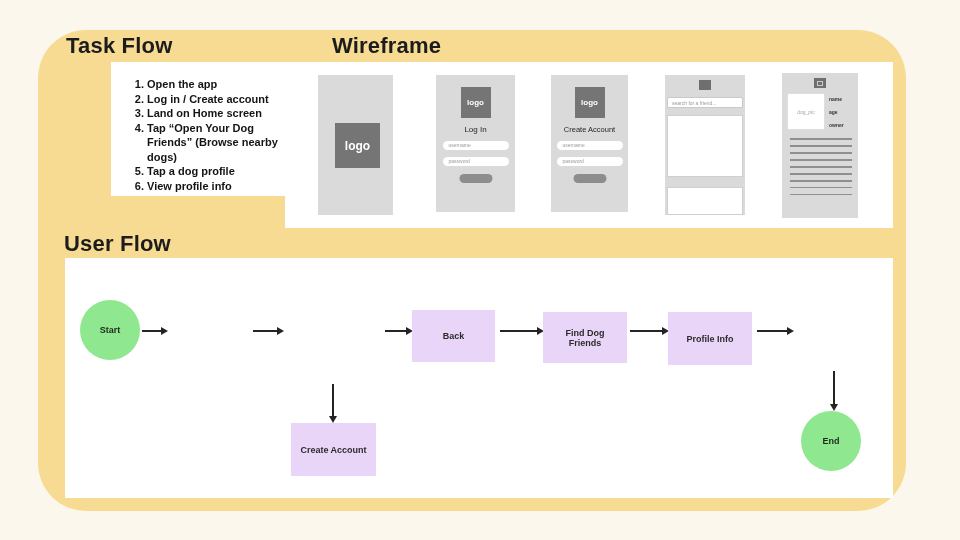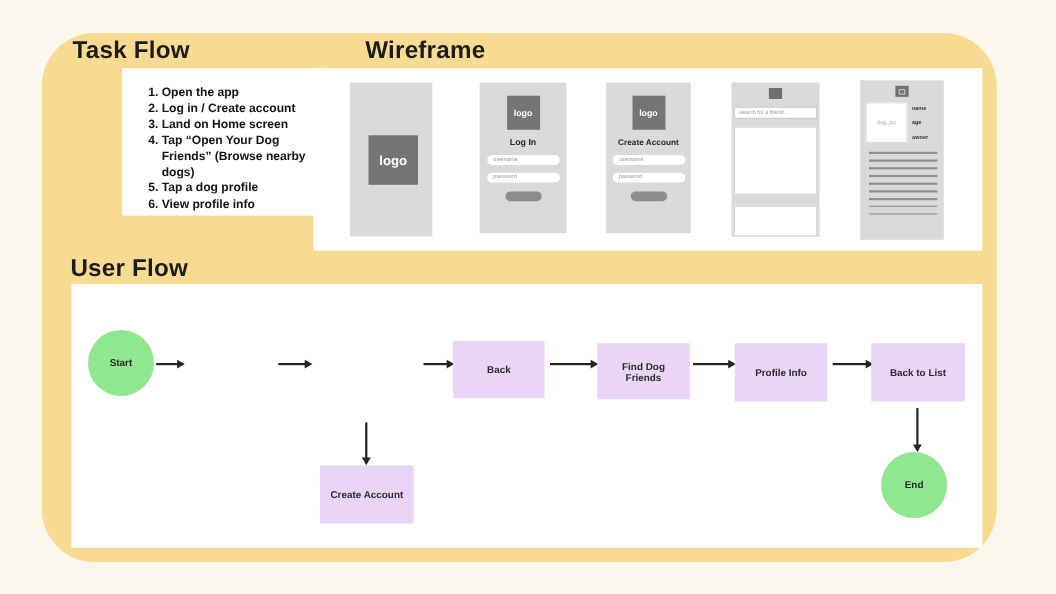--- a/index.html
+++ b/index.html
@@ -24,21 +24,21 @@
   .ph3 { left:266px; top:13px; width:77px; height:137px; }
   .ph4 { left:380px; top:13px; width:80px; height:140px; }
   .ph5 { left:497px; top:11px; width:76px; height:145px; }
 
   .logo-big { position:absolute; left:17px; top:48px; width:45px; height:45px; background:var(--logo-gray,#757575);
               color:#fff; font-weight:bold; font-size:12px; display:flex; align-items:center; justify-content:center; }
   .logo-sm  { position:absolute; left:50%; transform:translateX(-50%); top:12px; width:30px; height:31px;
               background:var(--logo-gray,#757575); color:#fff; font-weight:bold; font-size:8px;
               display:flex; align-items:center; justify-content:center; }
   .screen-title { position:absolute; top:50px; left:0; width:100%; text-align:center;
-                  font-size:8px; font-weight:bold; color:#262626; }
+                  font-size:8px; font-weight:normal; color:#262626; }
   .ph3 .screen-title { font-size:7.5px; }
   .pill-input { position:absolute; left:50%; transform:translateX(-50%); width:66px; height:9px; background:#fff;
                 border-radius:5px; font-size:5px; color:#9a9a9a; line-height:9px; padding-left:6px; }
   .pill-user { top:66px; } .pill-pass { top:82px; }
   .pill-btn { position:absolute; left:50%; transform:translateX(-50%); top:99px; width:33px; height:9px;
               background:#8d8d8d; border-radius:5px; }
 
   .chip { position:absolute; left:50%; transform:translateX(-50%); top:5px; width:12px; height:10px;
           background:#6f6f6f; }
   .chip-inner { position:absolute; left:3px; top:2.5px; width:6px; height:5px; border:0.5px solid #c9c9c9; }
@@ -174,19 +174,18 @@
 
     <div class="node-box n-login">Back</div>
     <div class="arrow arrow-h a4"></div>
 
     <div class="node-box n-find">Find Dog Friends</div>
     <div class="arrow arrow-h a5"></div>
 
     <div class="node-box n-prof">Profile Info</div>
     <div class="arrow arrow-h a6"></div>
 
-    <div class="node-box n-back">Back to List</div>
     <div class="arrow arrow-v av2"></div>
 
     <div class="node-box n-create">Create Account</div>
     <div class="node-circle n-end">End</div>
   </div>
 </div>
 
 </body></html>

